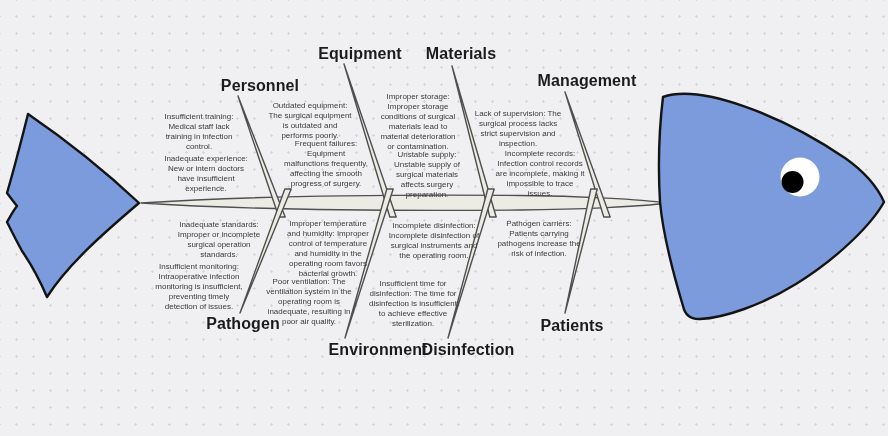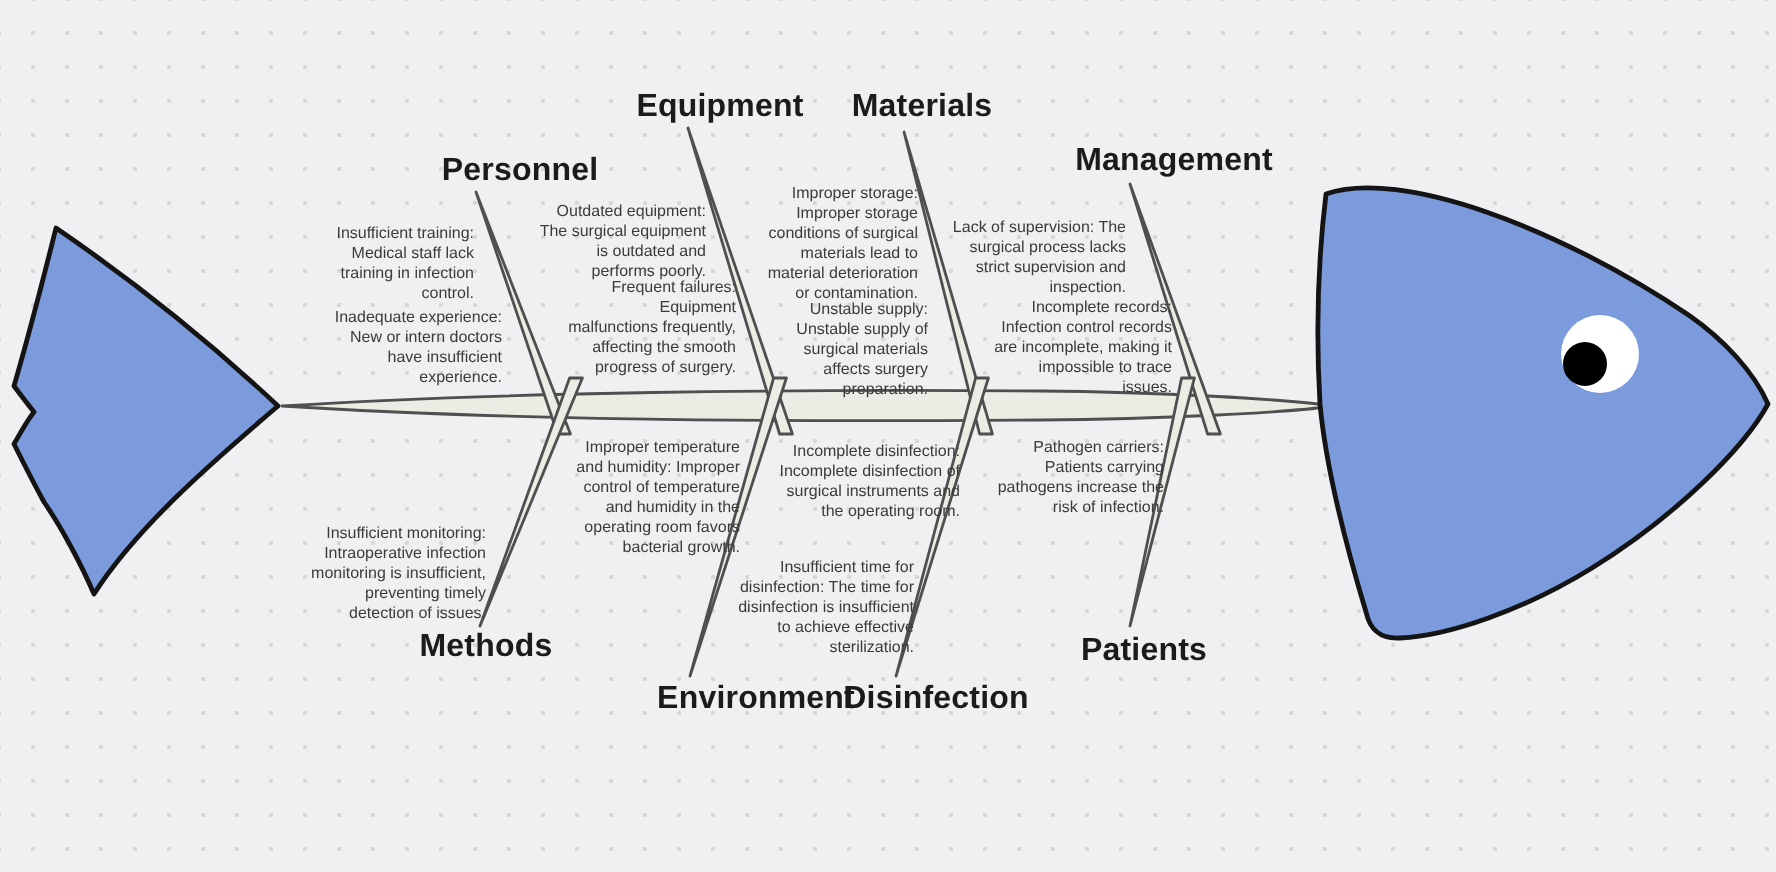--- a/index.html
+++ b/index.html
@@ -23,21 +23,21 @@
     font-weight:600;
     color:#1B1B1B;
     white-space:nowrap;
     letter-spacing:.1px;
   }
   .cause{
     position:absolute;
     font-size:8px;
     line-height:1.24;
     color:#3B3B3B;
-    text-align:right;
+    text-align:center;
   }
 </style>
 </head>
 <body>
 
 <div class="canvas">
 
   <svg class="fish-svg" width="888" height="436" viewBox="0 0 888 436">
 
     <path class="bone" d="M 141,203 C 250,196 400,194.5 520,195.5 C 580,196 642,199.5 667,203
@@ -63,39 +63,41 @@
          C 690,319.5 685,315 683,306 C 674,276 663,235 660,202
          C 658,168 659,130 663,97 Z"></path>
     <circle cx="800" cy="177" r="19.5" fill="#FFFFFF"></circle>
     <circle cx="792.5" cy="182" r="11" fill="#000000"></circle>
   </svg>
 
   <div class="branch-label" style="left:260px;top:77px">Personnel</div>
   <div class="branch-label" style="left:360px;top:45px">Equipment</div>
   <div class="branch-label" style="left:461px;top:45px">Materials</div>
   <div class="branch-label" style="left:587px;top:72px">Management</div>
-  <div class="branch-label" style="left:243px;top:315px">Methods</div>
+  <div class="branch-label" style="left:243px;top:315px">Pathogen</div>
   <div class="branch-label" style="left:378px;top:341px">Environment</div>
   <div class="branch-label" style="left:468px;top:341px">Disinfection</div>
   <div class="branch-label" style="left:572px;top:317px">Patients</div>
 
   <div class="cause" style="left:161px;top:112px;width:76px">Insufficient training: Medical staff lack training in infection control.</div>
   <div class="cause" style="left:161px;top:154px;width:90px">Inadequate experience: New or intern doctors have insufficient experience.</div>
 
   <div class="cause" style="left:267px;top:101px;width:86px">Outdated equipment: The surgical equipment is outdated and performs poorly.</div>
   <div class="cause" style="left:284px;top:139px;width:84px">Frequent failures: Equipment malfunctions frequently, affecting the smooth progress of surgery.</div>
 
   <div class="cause" style="left:377px;top:92px;width:82px">Improper storage: Improper storage conditions of surgical materials lead to material deterioration or contamination.</div>
   <div class="cause" style="left:390px;top:150px;width:74px">Unstable supply: Unstable supply of surgical materials affects surgery preparation.</div>
 
   <div class="cause" style="left:473px;top:109px;width:90px">Lack of supervision: The surgical process lacks strict supervision and inspection.</div>
   <div class="cause" style="left:494px;top:149px;width:92px">Incomplete records: Infection control records are incomplete, making it impossible to trace issues.</div>
 
+  <div class="cause" style="left:177px;top:220px;width:84px">Inadequate standards: Improper or incomplete surgical operation standards.</div>
   <div class="cause" style="left:155px;top:262px;width:88px">Insufficient monitoring: Intraoperative infection monitoring is insufficient, preventing timely detection of issues.</div>
 
   <div class="cause" style="left:286px;top:219px;width:84px">Improper temperature and humidity: Improper control of temperature and humidity in the operating room favors bacterial growth.</div>
+  <div class="cause" style="left:266px;top:277px;width:86px">Poor ventilation: The ventilation system in the operating room is inadequate, resulting in poor air quality.</div>
 
   <div class="cause" style="left:388px;top:221px;width:92px">Incomplete disinfection: Incomplete disinfection of surgical instruments and the operating room.</div>
   <div class="cause" style="left:369px;top:279px;width:88px">Insufficient time for disinfection: The time for disinfection is insufficient to achieve effective sterilization.</div>
 
   <div class="cause" style="left:496px;top:219px;width:86px">Pathogen carriers: Patients carrying pathogens increase the risk of infection.</div>
 
 </div>
 
 </body></html>

